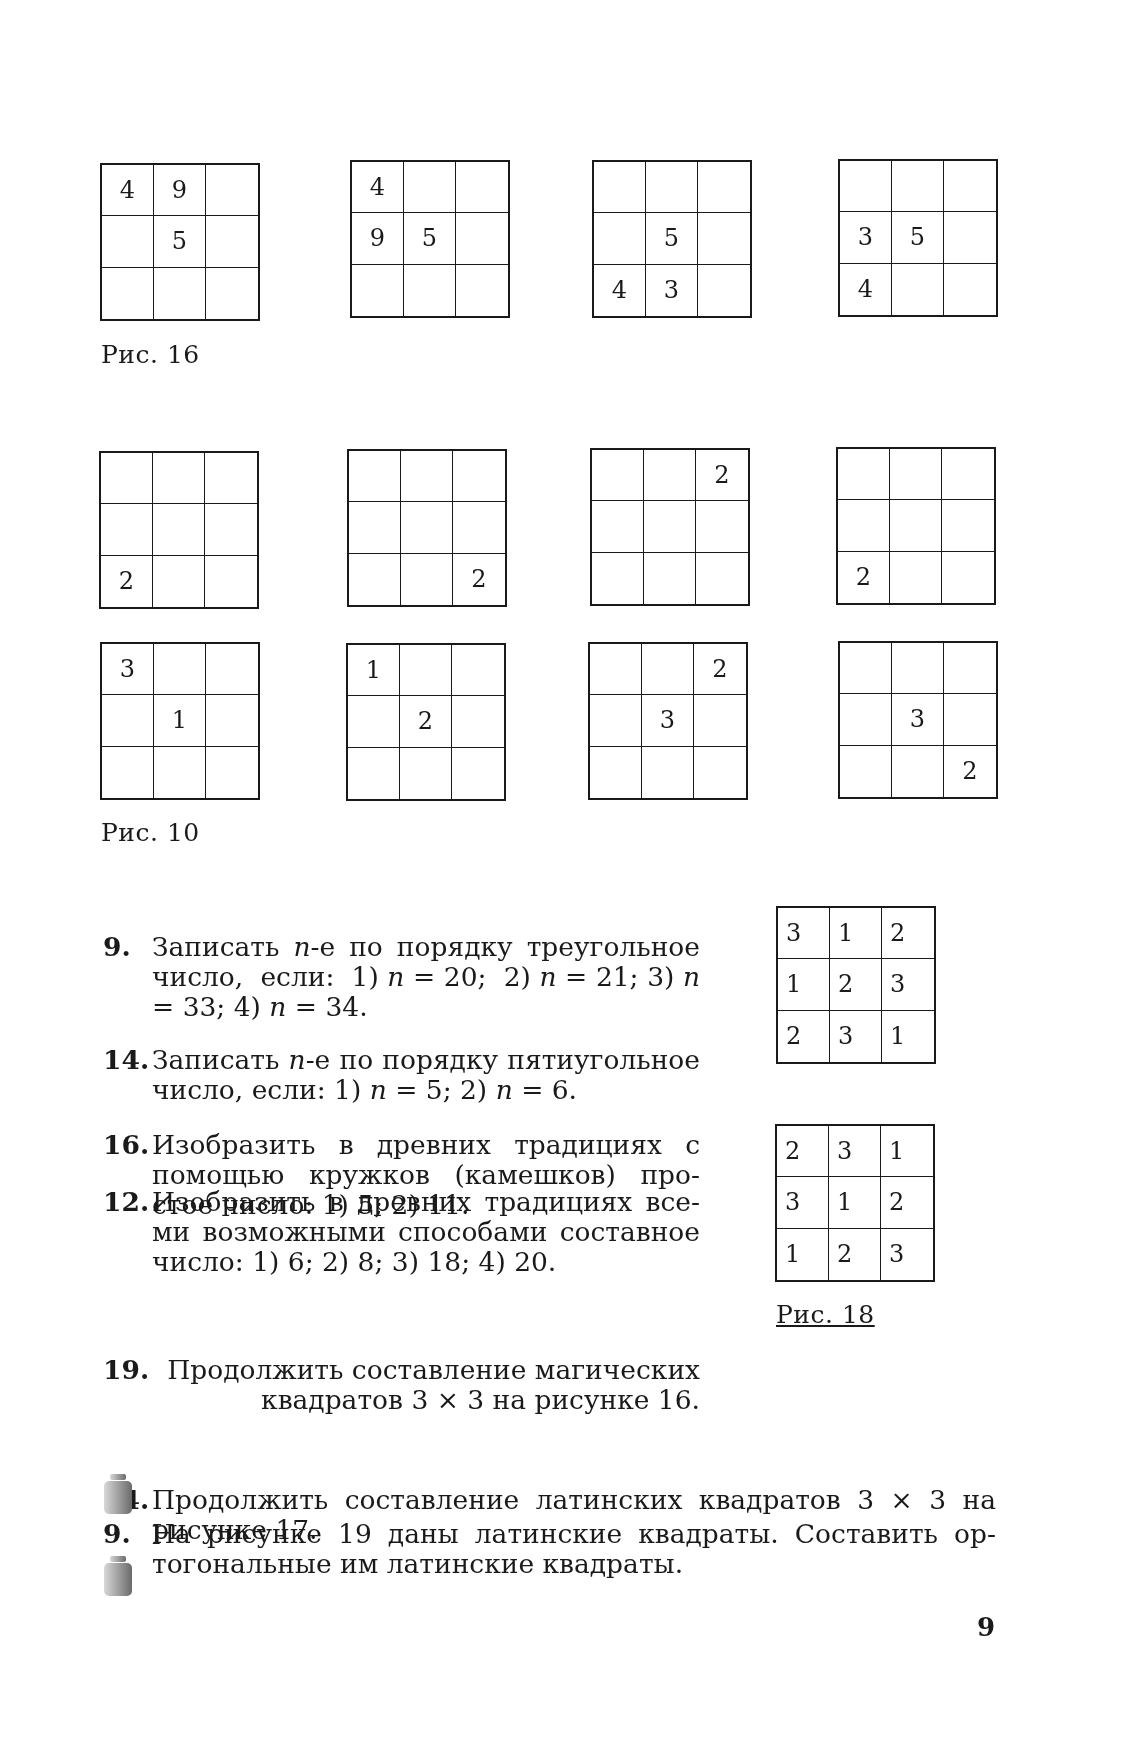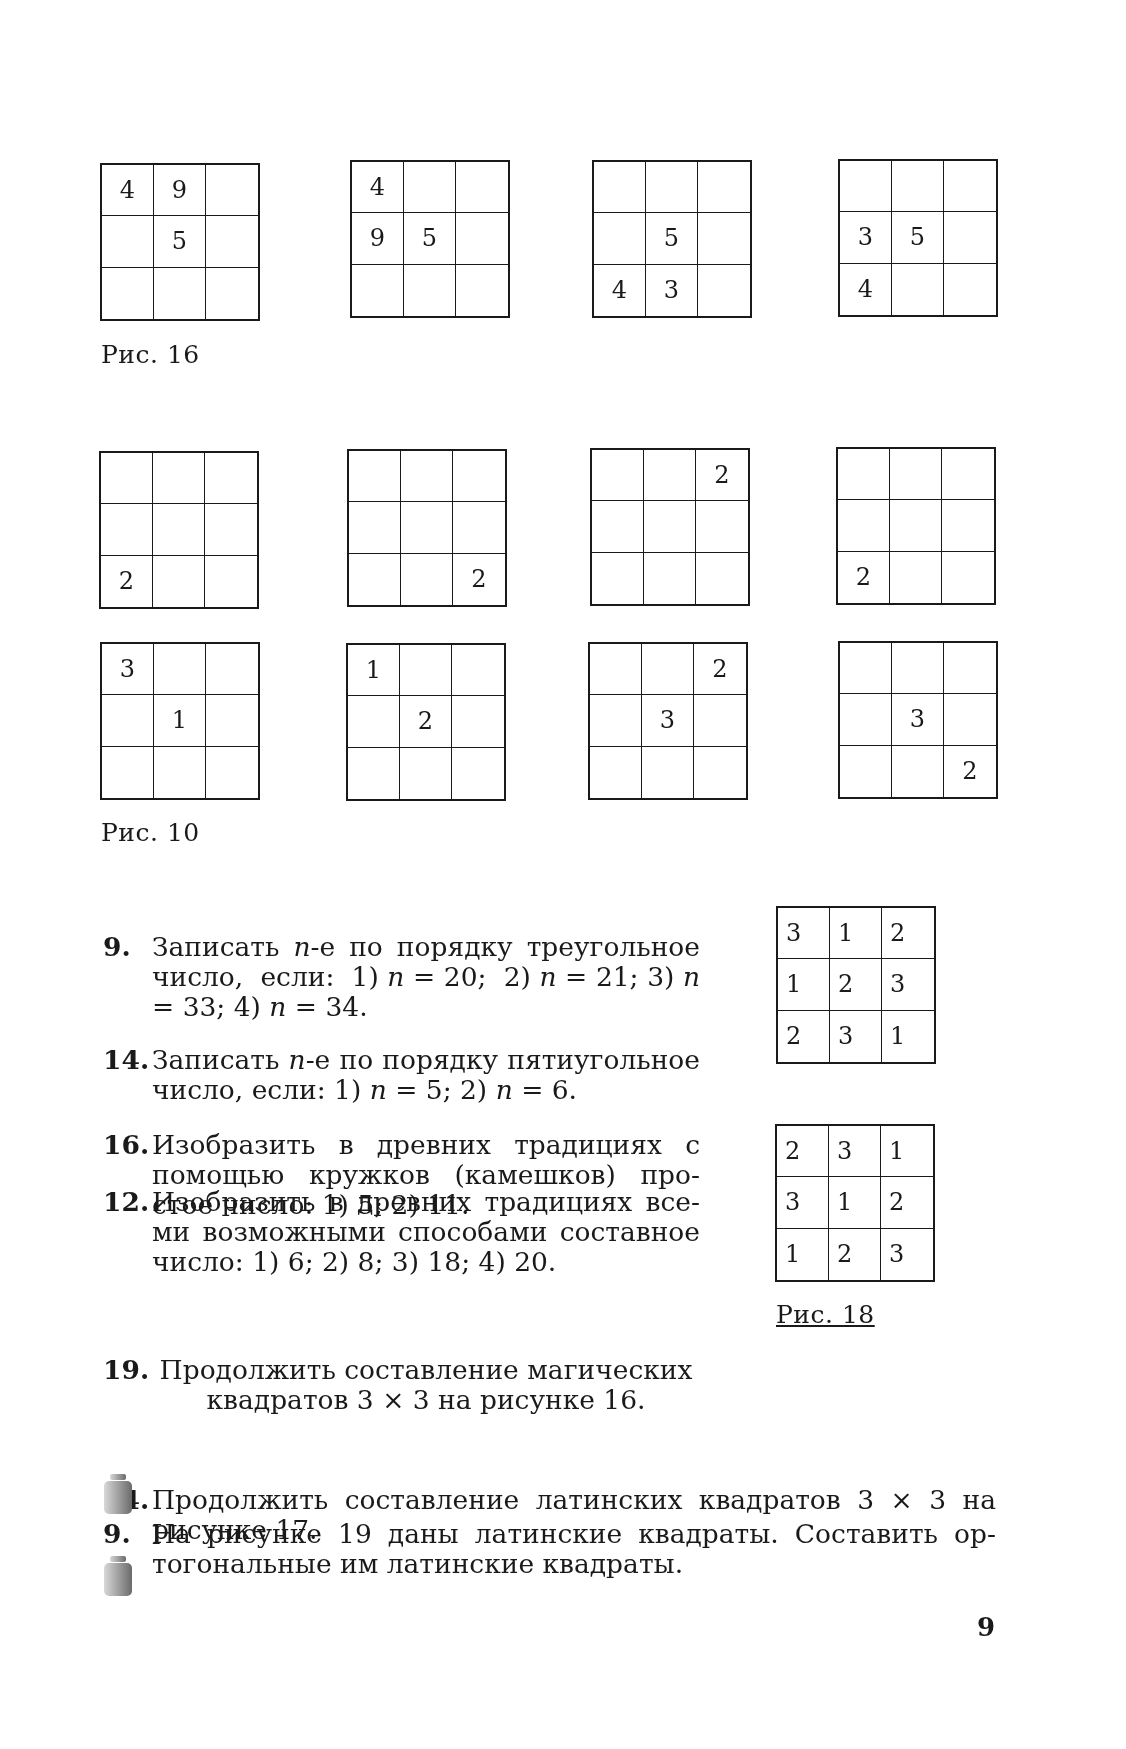--- a/index.html
+++ b/index.html
@@ -202,21 +202,21 @@
 <div class="task" style="top:1130px;width:597px;">
   <span class="num">16.</span>
   <div class="body">Изобразить в древних традициях с помощью кружков (камешков) про­стое число: 1) 5; 2) 11.</div>
 </div>
 <div class="task" style="top:1187px;width:597px;">
   <span class="num">12.</span>
   <div class="body">Изобразить в древних традициях все­ми возможными способами составное число: 1) 6; 2) 8; 3) 18; 4) 20.</div>
 </div>
 <div class="task" style="top:1355px;width:597px;">
   <span class="num">19.</span>
-  <div class="body" style="text-align:center;">Продолжить составление магических квадратов 3 × 3 на рисунке 16.</div>
+  <div class="body" style="text-align:right;">Продолжить составление магических квадратов 3 × 3 на рисунке 16.</div>
 </div>
 <div class="task" style="top:1437px;width:893px;margin-top:48px;">
   <span class="num">14.</span>
   <div class="body">Продолжить составление латинских квадратов 3 × 3 на рисунке 17.</div>
 </div>
 <div class="task" style="top:1519px;width:893px;">
   <span class="num">9.</span>
   <div class="body">На рисунке 19 даны латинские квадраты. Составить ор­тогональные им латинские квадраты.</div>
 </div>
 

